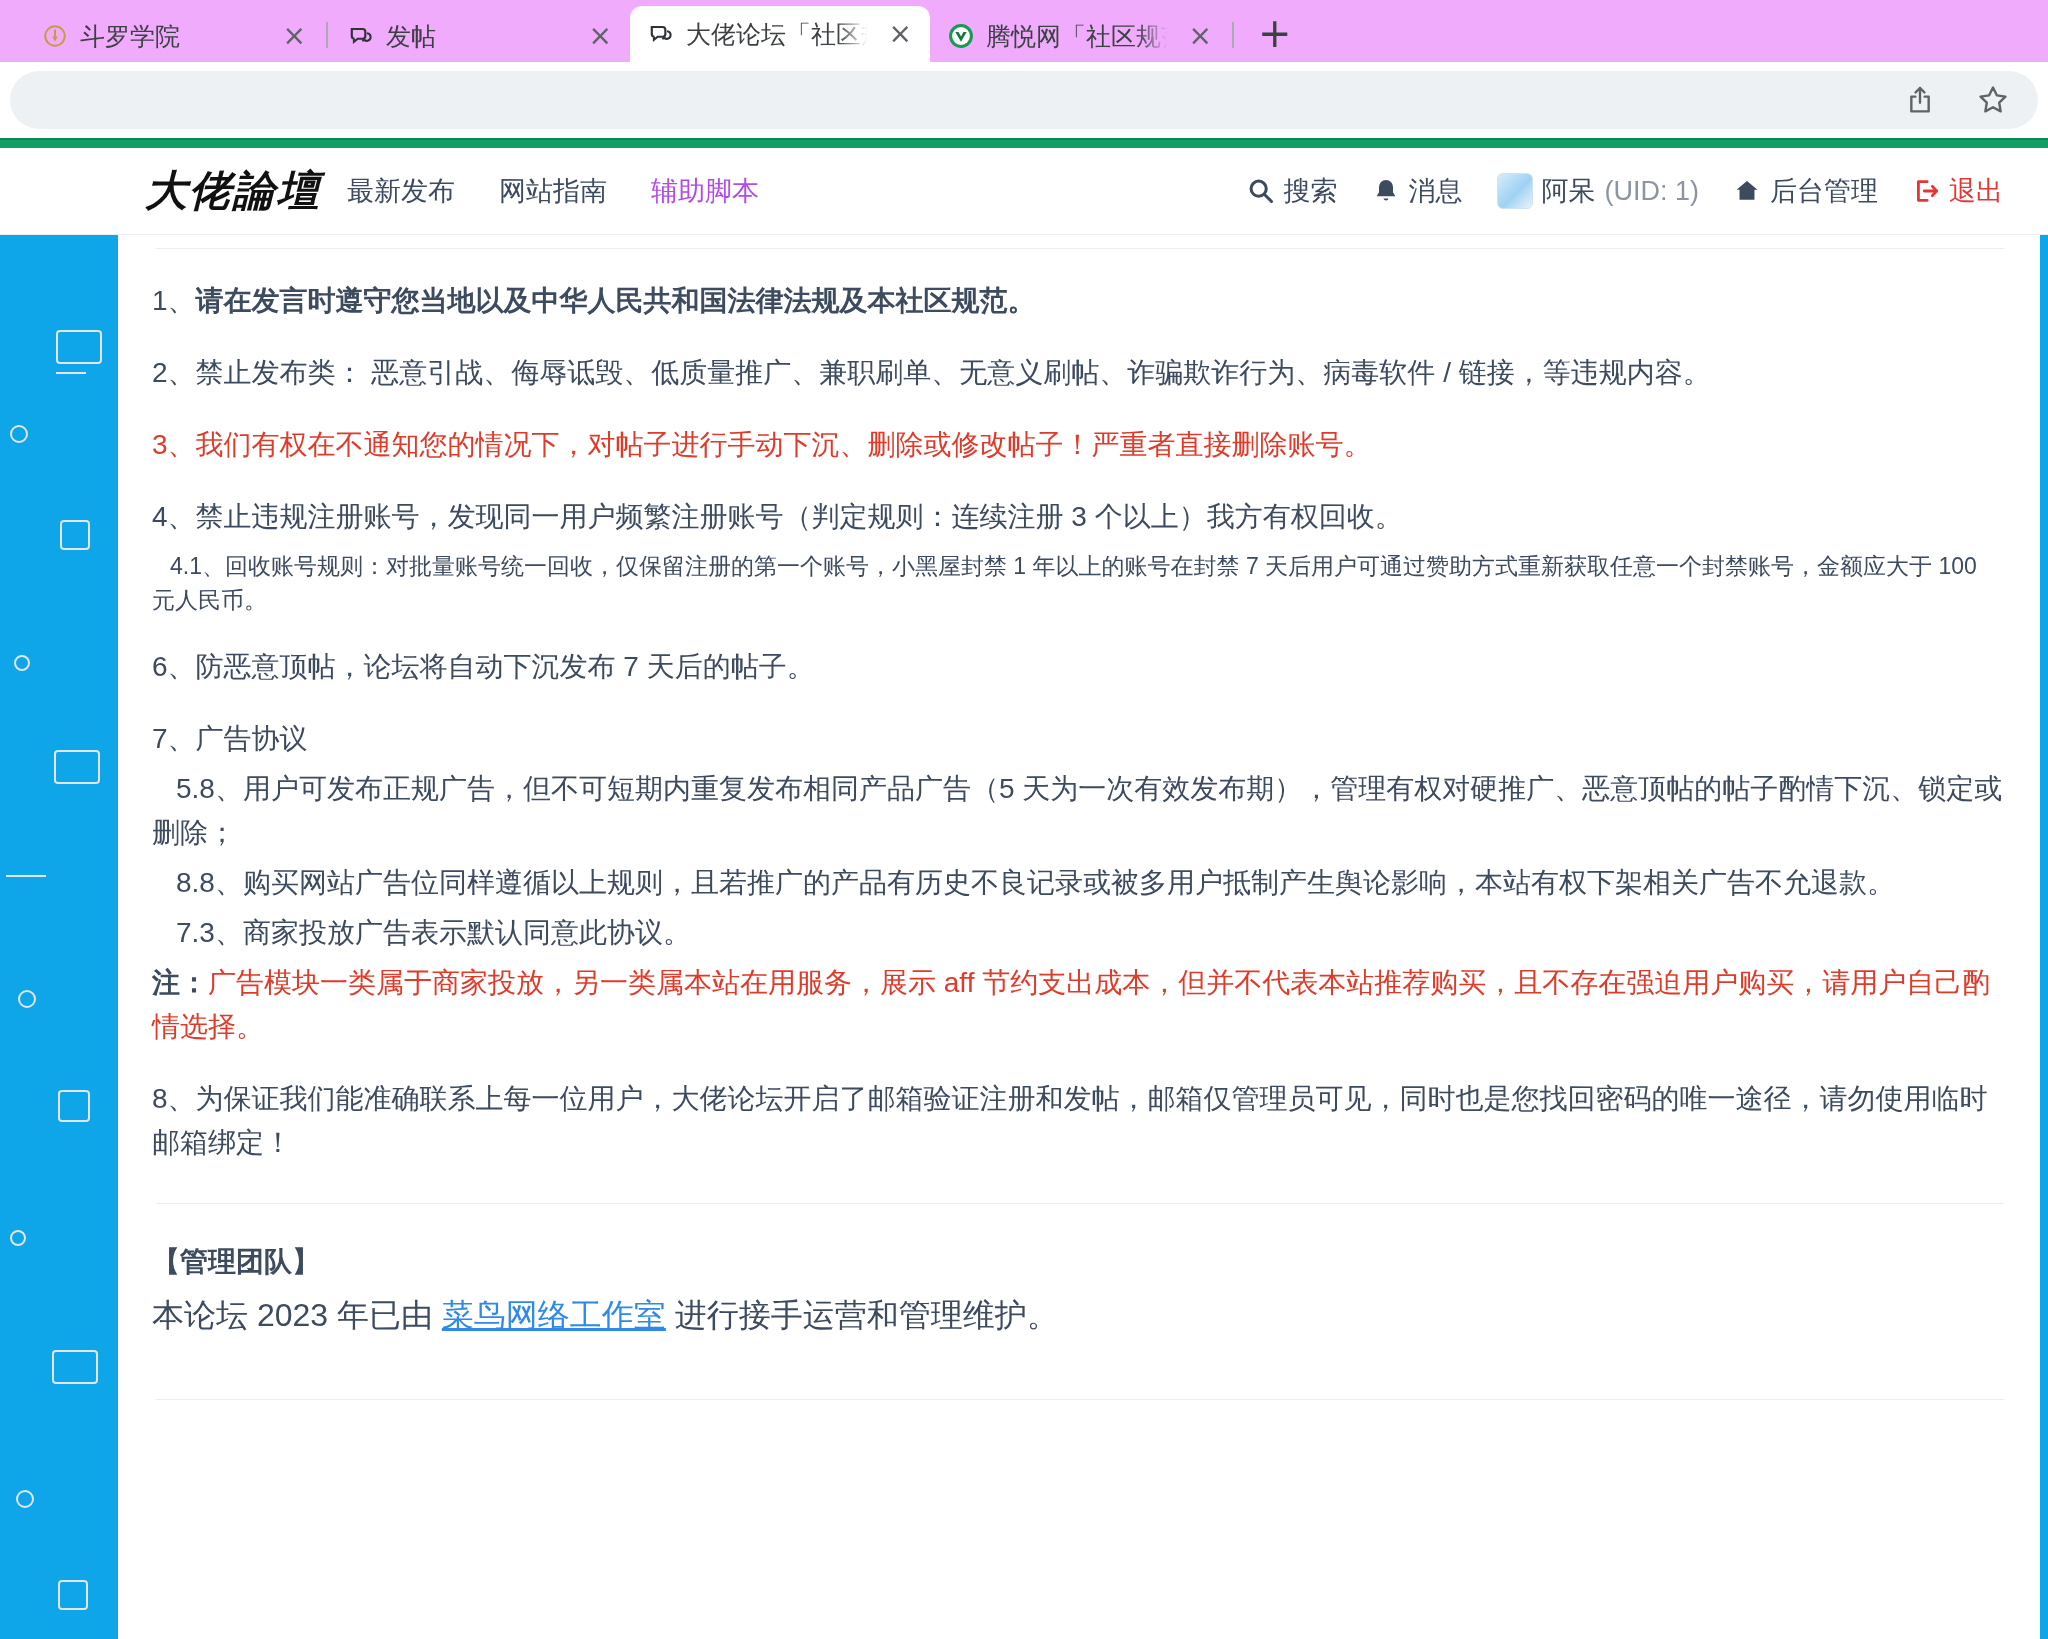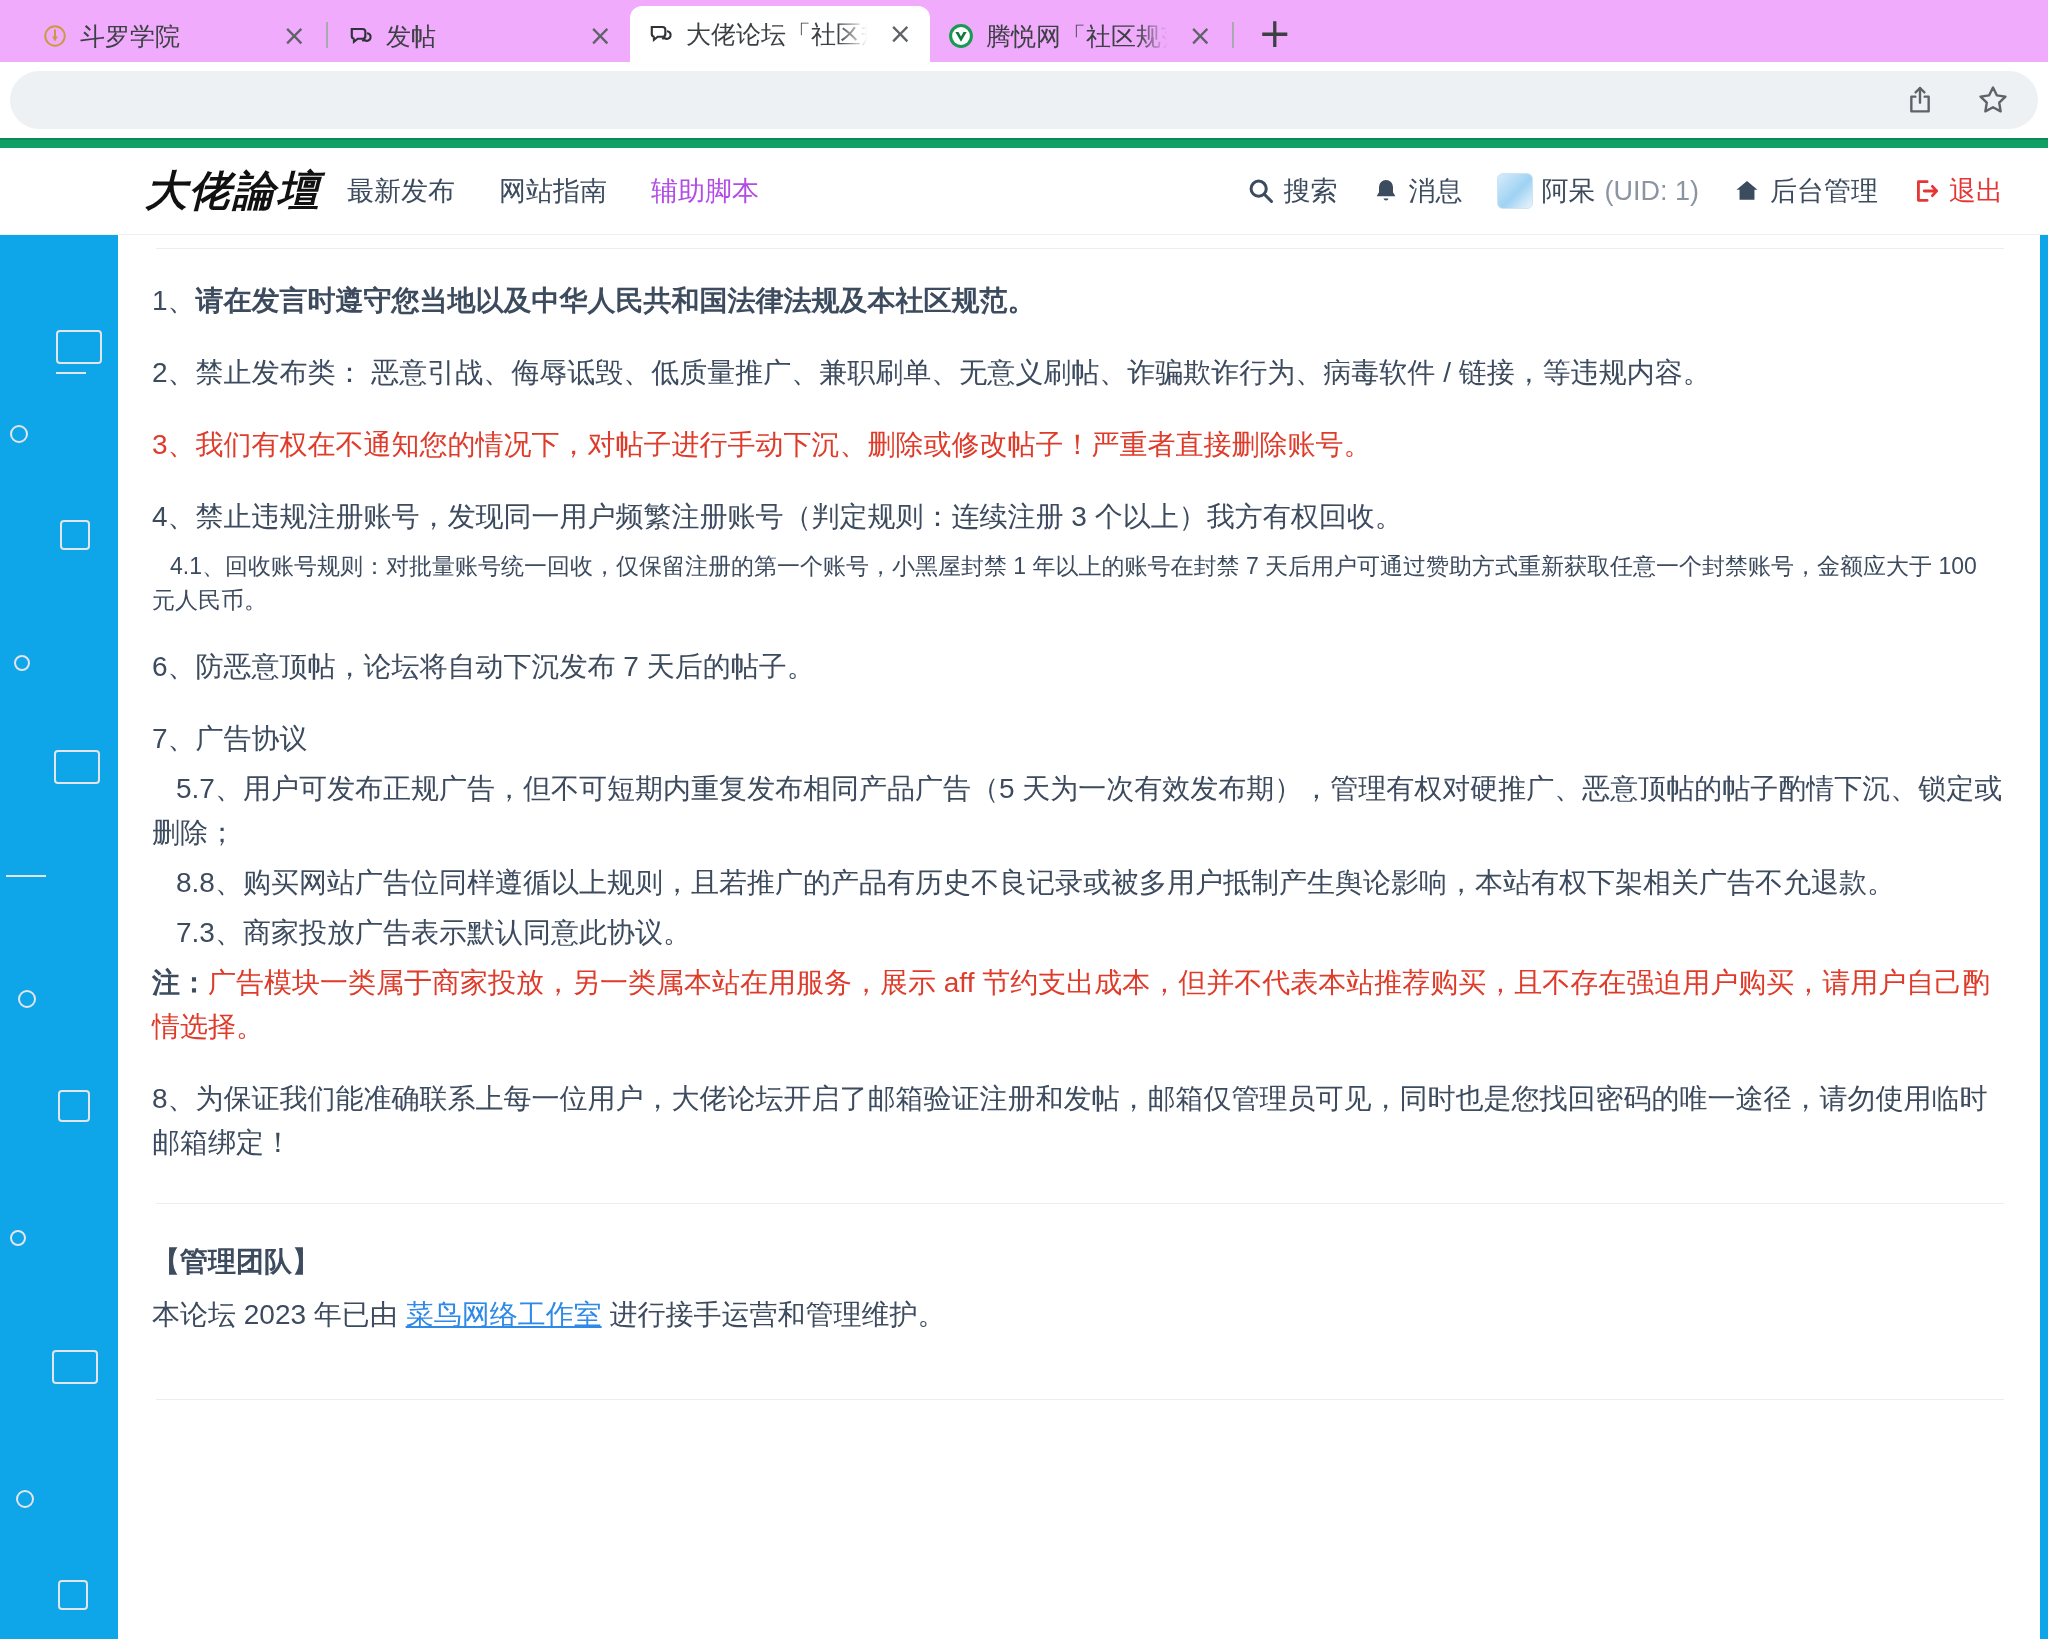--- a/index.html
+++ b/index.html
@@ -96,21 +96,21 @@
   .rule b { font-weight:bold; }
   .red { color:#df3b2a; }
   .group { margin:28px 0; }
   .group .rule { margin:0; }
   .group .sub { margin:6px 0; text-indent:24px; }
   .group .small { font-size:23px; line-height:34px; margin:10px 0 0; text-indent:18px; color:#3d4b5f; }
   .group .note { margin:6px 0 0; text-indent:0; }
   .note b { color:#3d4b5f; }
 
   .team-title { font-size:28px; line-height:44px; font-weight:600; margin:36px 0 0; }
-  .team-line { font-size:28px; line-height:44px; margin:9px 0 0; }
+  .team-line { font-size:32px; line-height:44px; margin:9px 0 0; }
   .team-line a { color:#2e8ae6; text-decoration:underline; cursor:pointer; }
 </style>
 </head>
 <body>
 
 <div class="tabbar">
 
   <div class="tab">
     <span class="favicon">
       <svg width="26" height="26" viewBox="0 0 24 24">
@@ -256,21 +256,21 @@
     <div class="group">
       <p class="rule">4、禁止违规注册账号，发现同一用户频繁注册账号（判定规则：连续注册 3 个以上）我方有权回收。</p>
       <p class="small">4.1、回收账号规则：对批量账号统一回收，仅保留注册的第一个账号，小黑屋封禁 1 年以上的账号在封禁 7 天后用户可通过赞助方式重新获取任意一个封禁账号，金额应大于 100 元人民币。</p>
     </div>
 
 
     <p class="rule">6、防恶意顶帖，论坛将自动下沉发布 7 天后的帖子。</p>
 
     <div class="group">
       <p class="rule">7、广告协议</p>
-      <p class="rule sub">5.7、用户可发布正规广告，但不可短期内重复发布相同产品广告（5 天为一次有效发布期），管理有权对硬推广、恶意顶帖的帖子酌情下沉、锁定或删除；</p>
+      <p class="rule sub">5.8、用户可发布正规广告，但不可短期内重复发布相同产品广告（5 天为一次有效发布期），管理有权对硬推广、恶意顶帖的帖子酌情下沉、锁定或删除；</p>
       <p class="rule sub">8.8、购买网站广告位同样遵循以上规则，且若推广的产品有历史不良记录或被多用户抵制产生舆论影响，本站有权下架相关广告不允退款。</p>
       <p class="rule sub">7.3、商家投放广告表示默认同意此协议。</p>
       <p class="rule note"><b>注：</b><span class="red">广告模块一类属于商家投放，另一类属本站在用服务，展示 aff 节约支出成本，但并不代表本站推荐购买，且不存在强迫用户购买，请用户自己酌情选择。</span></p>
     </div>
 
     <p class="rule">8、为保证我们能准确联系上每一位用户，大佬论坛开启了邮箱验证注册和发帖，邮箱仅管理员可见，同时也是您找回密码的唯一途径，请勿使用临时邮箱绑定！</p>
 
     <hr class="div mid">
 
     <p class="team-title">【管理团队】</p>

